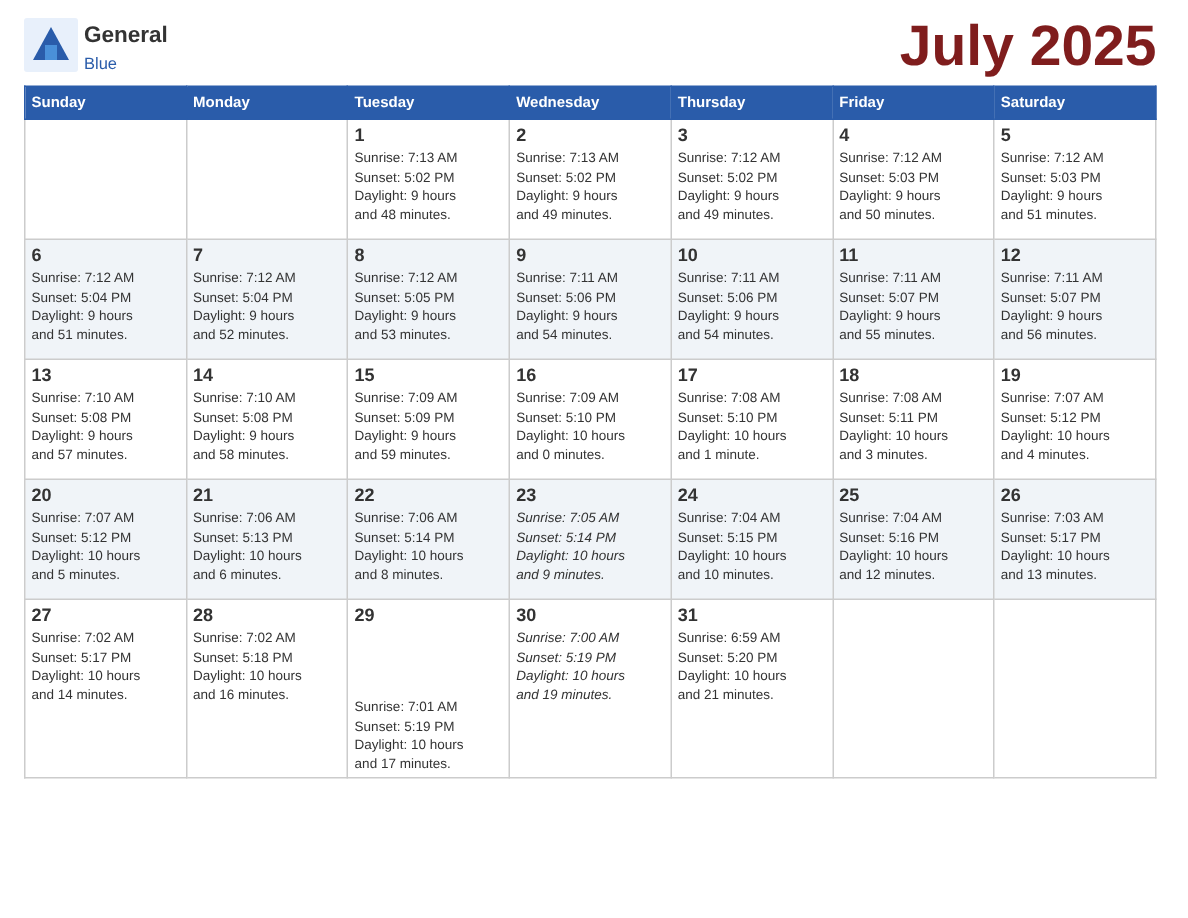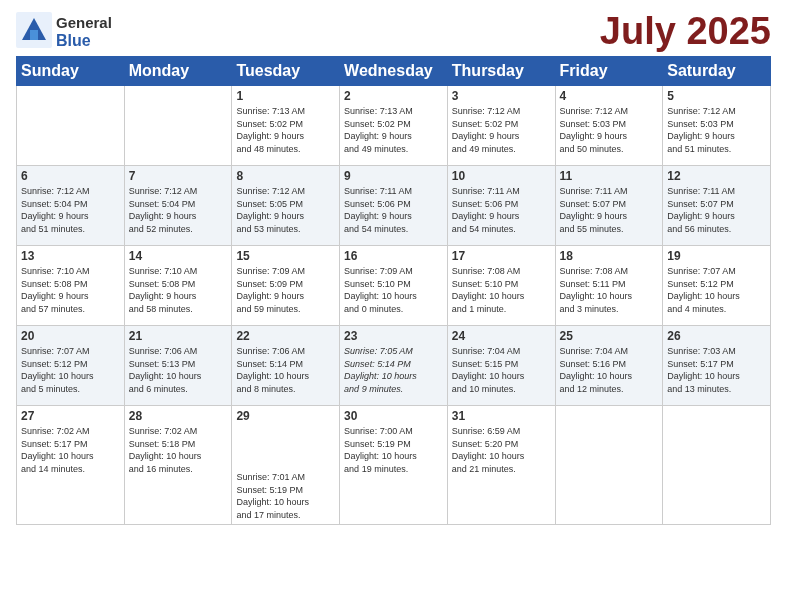--- a/index.html
+++ b/index.html
@@ -37,21 +37,21 @@
       color: #333;
       margin-bottom: 6px;
     }
     table {
       width: 100%;
       border-collapse: collapse;
     }
     thead tr th {
       background: #2a5caa;
       color: #fff;
-      font-size: 16px;
+      font-size: 10px;
       padding: 5px 4px;
       text-align: left;
       border: 1px solid #2a5caa;
     }
     tbody tr td {
       border: 1px solid #ccc;
       vertical-align: top;
       padding: 3px 4px;
       font-size: 9.5px;
       color: #333;
@@ -87,21 +87,21 @@
     <div class="logo">
       <div>
         <svg width="36" height="36" viewBox="0 0 36 36">
           <rect x="0" y="0" width="36" height="36" fill="#e8f0fb" rx="2"></rect>
           <polygon points="18,6 30,28 6,28" fill="#2a5caa"></polygon>
           <rect x="14" y="18" width="8" height="10" fill="#4a90d9"></rect>
         </svg>
       </div>
       <div>
         <span style="font-size:15px;font-weight:bold;color:#333;">General</span><br>
-        <span style="font-size:16px;font-weight:bold;color:#2a5caa;">Blue</span>
+        <span style="font-size:11px;font-weight:normal;color:#2a5caa;">Blue</span>
       </div>
     </div>
     <div class="month-title">July 2025</div>
   </div>
 
   <table>
     <thead>
       <tr>
         <th>Sunday</th>
         <th>Monday</th>
@@ -322,21 +322,21 @@
           </td>
           <td>
             <span class="day-num">29</span>
             <div class="cell-text" style="white-space: pre-line; margin-top: 48px;">Sunrise: 7:01 AM
 Sunset: 5:19 PM
 Daylight: 10 hours
 and 17 minutes.</div>
           </td>
           <td>
             <span class="day-num">30</span>
-            <div class="cell-text" style="white-space: pre-line;">Sunrise: 7:00 AM
+            <div class="cell-text" style="white-space: pre-line; font-style: italic;">Sunrise: 7:00 AM
 Sunset: 5:19 PM
 Daylight: 10 hours
 and 19 minutes.</div>
           </td>
           <td>
             <span class="day-num">31</span>
             <div class="cell-text" style="white-space: pre-line;">Sunrise: 6:59 AM
 Sunset: 5:20 PM
 Daylight: 10 hours
 and 21 minutes.</div>

